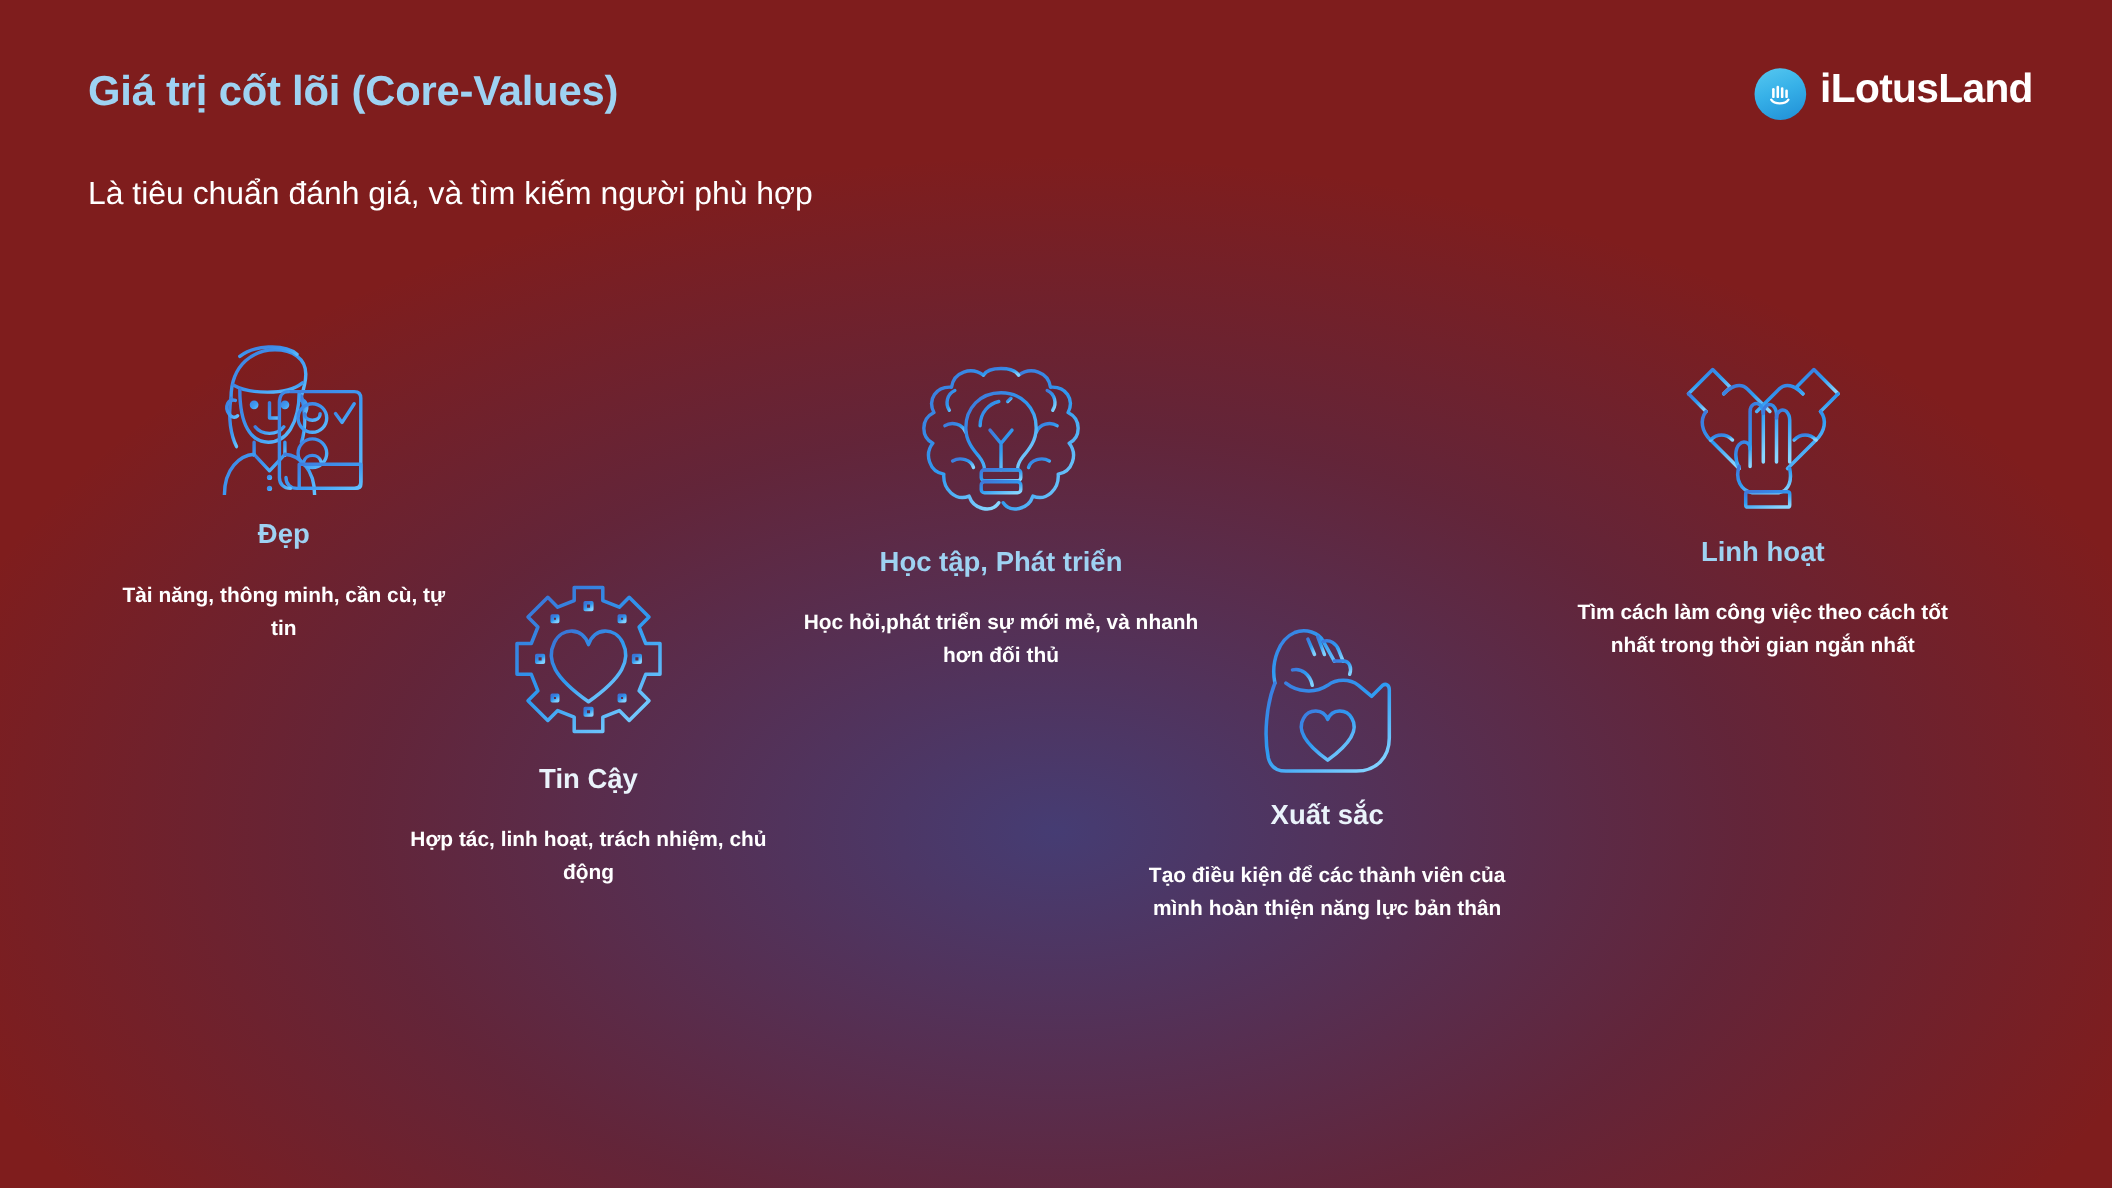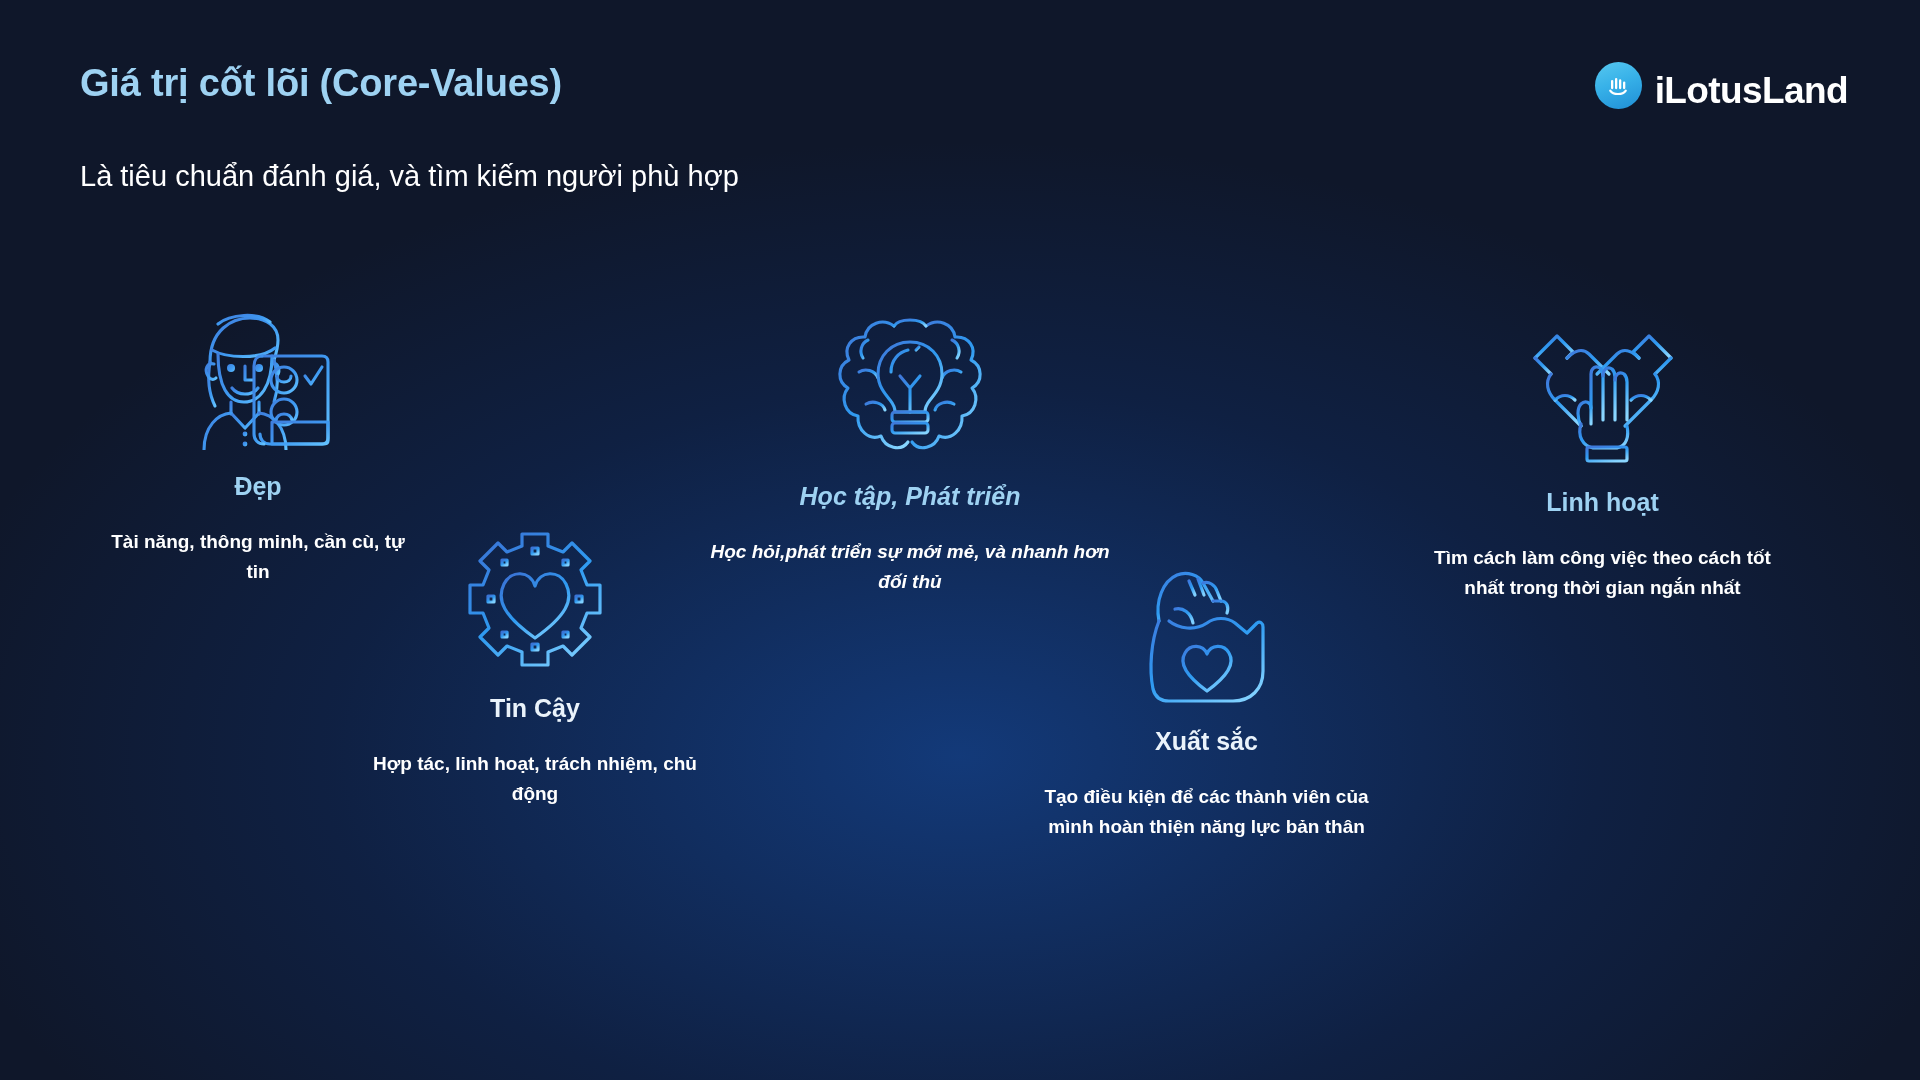--- a/index.html
+++ b/index.html
@@ -15,21 +15,21 @@
     -webkit-font-smoothing: antialiased;
   }
 
   #slide {
     position: relative;
     width: 1920px;
     height: 1080px;
     background:
       radial-gradient(ellipse 1500px 900px at 52% 72%, #0f4193 0%, #0d3a85 28%, #0b2f6f 58%, #092css 100%),
       linear-gradient(135deg, #092554 0%, #0b2f6f 40%, #0d3a84 70%, #0a2a60 100%);
-    background-color: #0f172a;
+    background-color: #7f1d1d;
     overflow: hidden;
   }
   #slide::after {
     content: "";
     position: absolute;
     inset: 0;
     background: radial-gradient(ellipse 1400px 820px at 50% 70%, rgba(22,86,186,0.55) 0%, rgba(15,60,140,0.25) 45%, rgba(8,32,80,0.0) 75%);
     pointer-events: none;
   }
 
@@ -55,21 +55,21 @@
     white-space: nowrap;
     z-index: 5;
   }
 
   
   .logo {
     position: absolute;
     right: 72px;
     top: 62px;
     display: flex;
-    align-items: flex-end;
+    align-items: flex-start;
     gap: 13px;
     z-index: 5;
   }
   .logo-mark {
     width: 47px;
     height: 47px;
     border-radius: 50%;
     background: linear-gradient(160deg, #57c8f0 0%, #37b1e8 45%, #1f8ed6 100%);
     display: flex;
     align-items: center;
@@ -111,21 +111,21 @@
     font-size: 19px;
     font-weight: bold;
     color: #ffffff;
     line-height: 1.58;
     margin-top: 26px;
   }
 
   
   #card-0 { left: 108px;  top: 300px;  width: 300px; }
   #card-1 { left: 370px;  top: 522px;  width: 330px; }
-  #card-2 { left: 710px;  top: 310px;  width: 400px; font-style: italic; }
+  #card-2 { left: 710px;  top: 325px;  width: 400px; }
   #card-3 { left: 1024px; top: 555px;  width: 365px; }
   #card-4 { left: 1420px; top: 316px;  width: 365px; }
 
   .icon-svg { display: block; }
 </style>
 </head>
 <body>
 
 <div id="slide">
 

